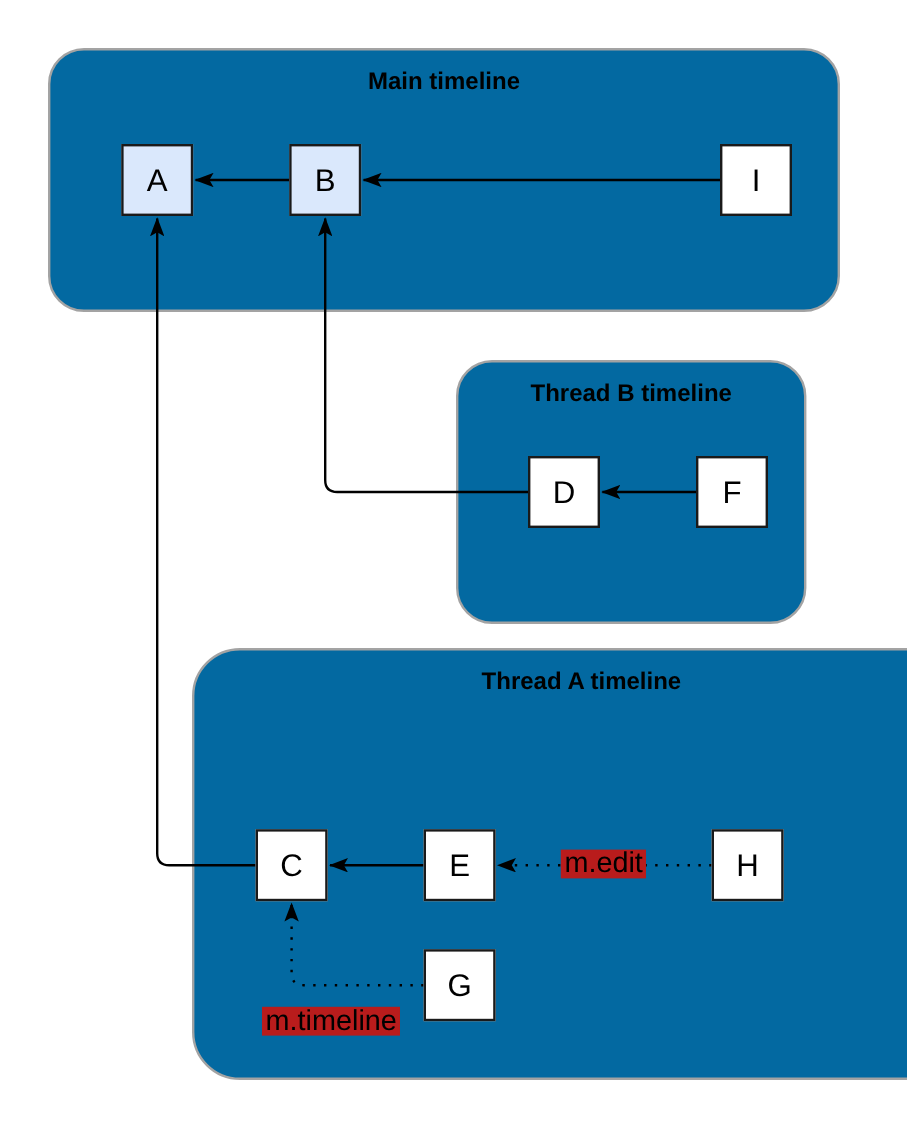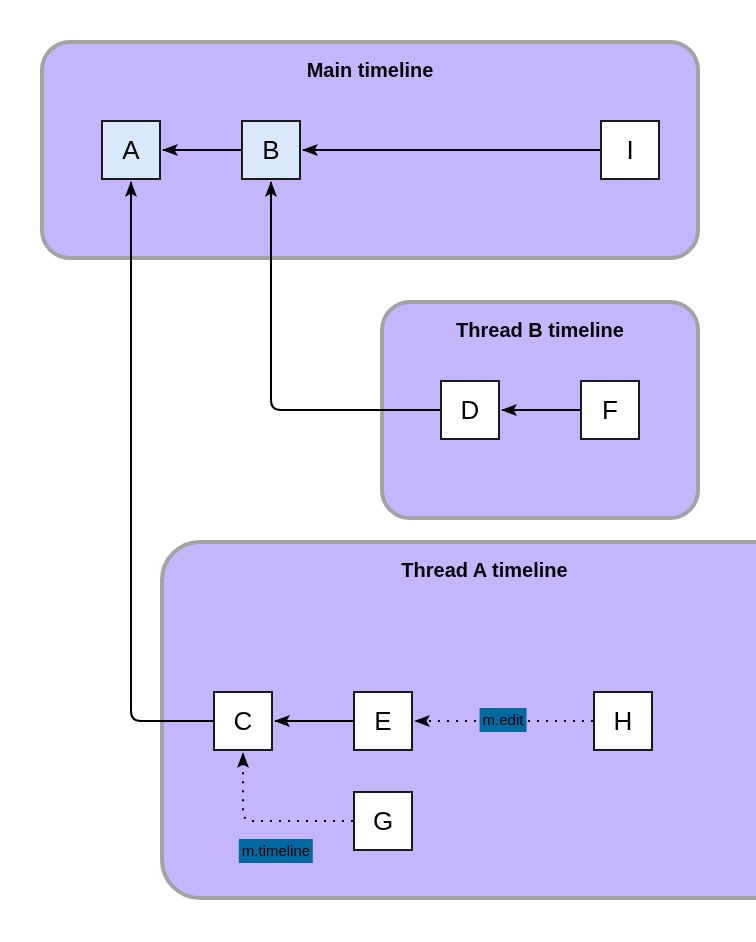--- a/index.html
+++ b/index.html
@@ -3,25 +3,25 @@
 <meta charset="utf-8">
 <style>
   html,body{margin:0;padding:0;}
   body{
     width:756px;height:942px;position:relative;background:#ffffff;
     font-family:"Liberation Sans","DejaVu Sans",sans-serif;color:#000;
     overflow:hidden;
   }
   .canvas{position:absolute;inset:0;width:756px;height:942px;}
   .container{
-    position:absolute;background:#c4b5fd;border:4px solid #a3a3a3;
+    position:absolute;background:#0369a1;border:2px solid #a3a3a3;
     box-sizing:border-box;
   }
   .container.main{left:40px;top:40px;width:660px;height:220px;border-radius:30px;}
-  .container.thread-b{left:380px;top:300px;width:320px;height:220px;border-radius:30px;text-decoration:underline;}
+  .container.thread-b{left:380px;top:300px;width:292px;height:220px;border-radius:30px;text-decoration:underline;}
   .container.thread-a{left:160px;top:540px;width:649px;height:360px;border-radius:40px;}
   .container-title{
     position:absolute;left:0;right:0;top:14px;text-align:center;
     font-weight:bold;font-size:20px;line-height:24px;
   }
   .node{
     position:absolute;width:60px;height:60px;box-sizing:border-box;
     border:2px solid #1a1a1a;background:#ffffff;
     display:flex;align-items:center;justify-content:center;
     font-size:26px;line-height:1;
@@ -33,21 +33,21 @@
   .node.n-f{left:580px;top:380px;}
   .node.n-c{left:213px;top:691px;}
   .node.n-e{left:353px;top:691px;}
   .node.n-h{left:593px;top:691px;}
   .node.n-g{left:353px;top:791px;}
   svg.edges{position:absolute;left:0;top:0;width:756px;height:942px;pointer-events:none;}
   svg.edges path.edge{fill:none;stroke:#000000;stroke-width:2;}
   svg.edges path.dotted{stroke-dasharray:2 7;}
   .edge-label{
     position:absolute;transform:translate(-50%,-50%);
-    background:#0369a1;padding:1px 3px;font-size:15px;line-height:22px;
+    background:#b91c1c;padding:1px 3px;font-size:24px;line-height:22px;
     white-space:nowrap;
   }
   .edge-label.m-edit{left:503px;top:720px;}
   .edge-label.m-reaction{left:276px;top:851px;}
 </style>
 </head>
 <body>
 
 <div class="canvas">
 

